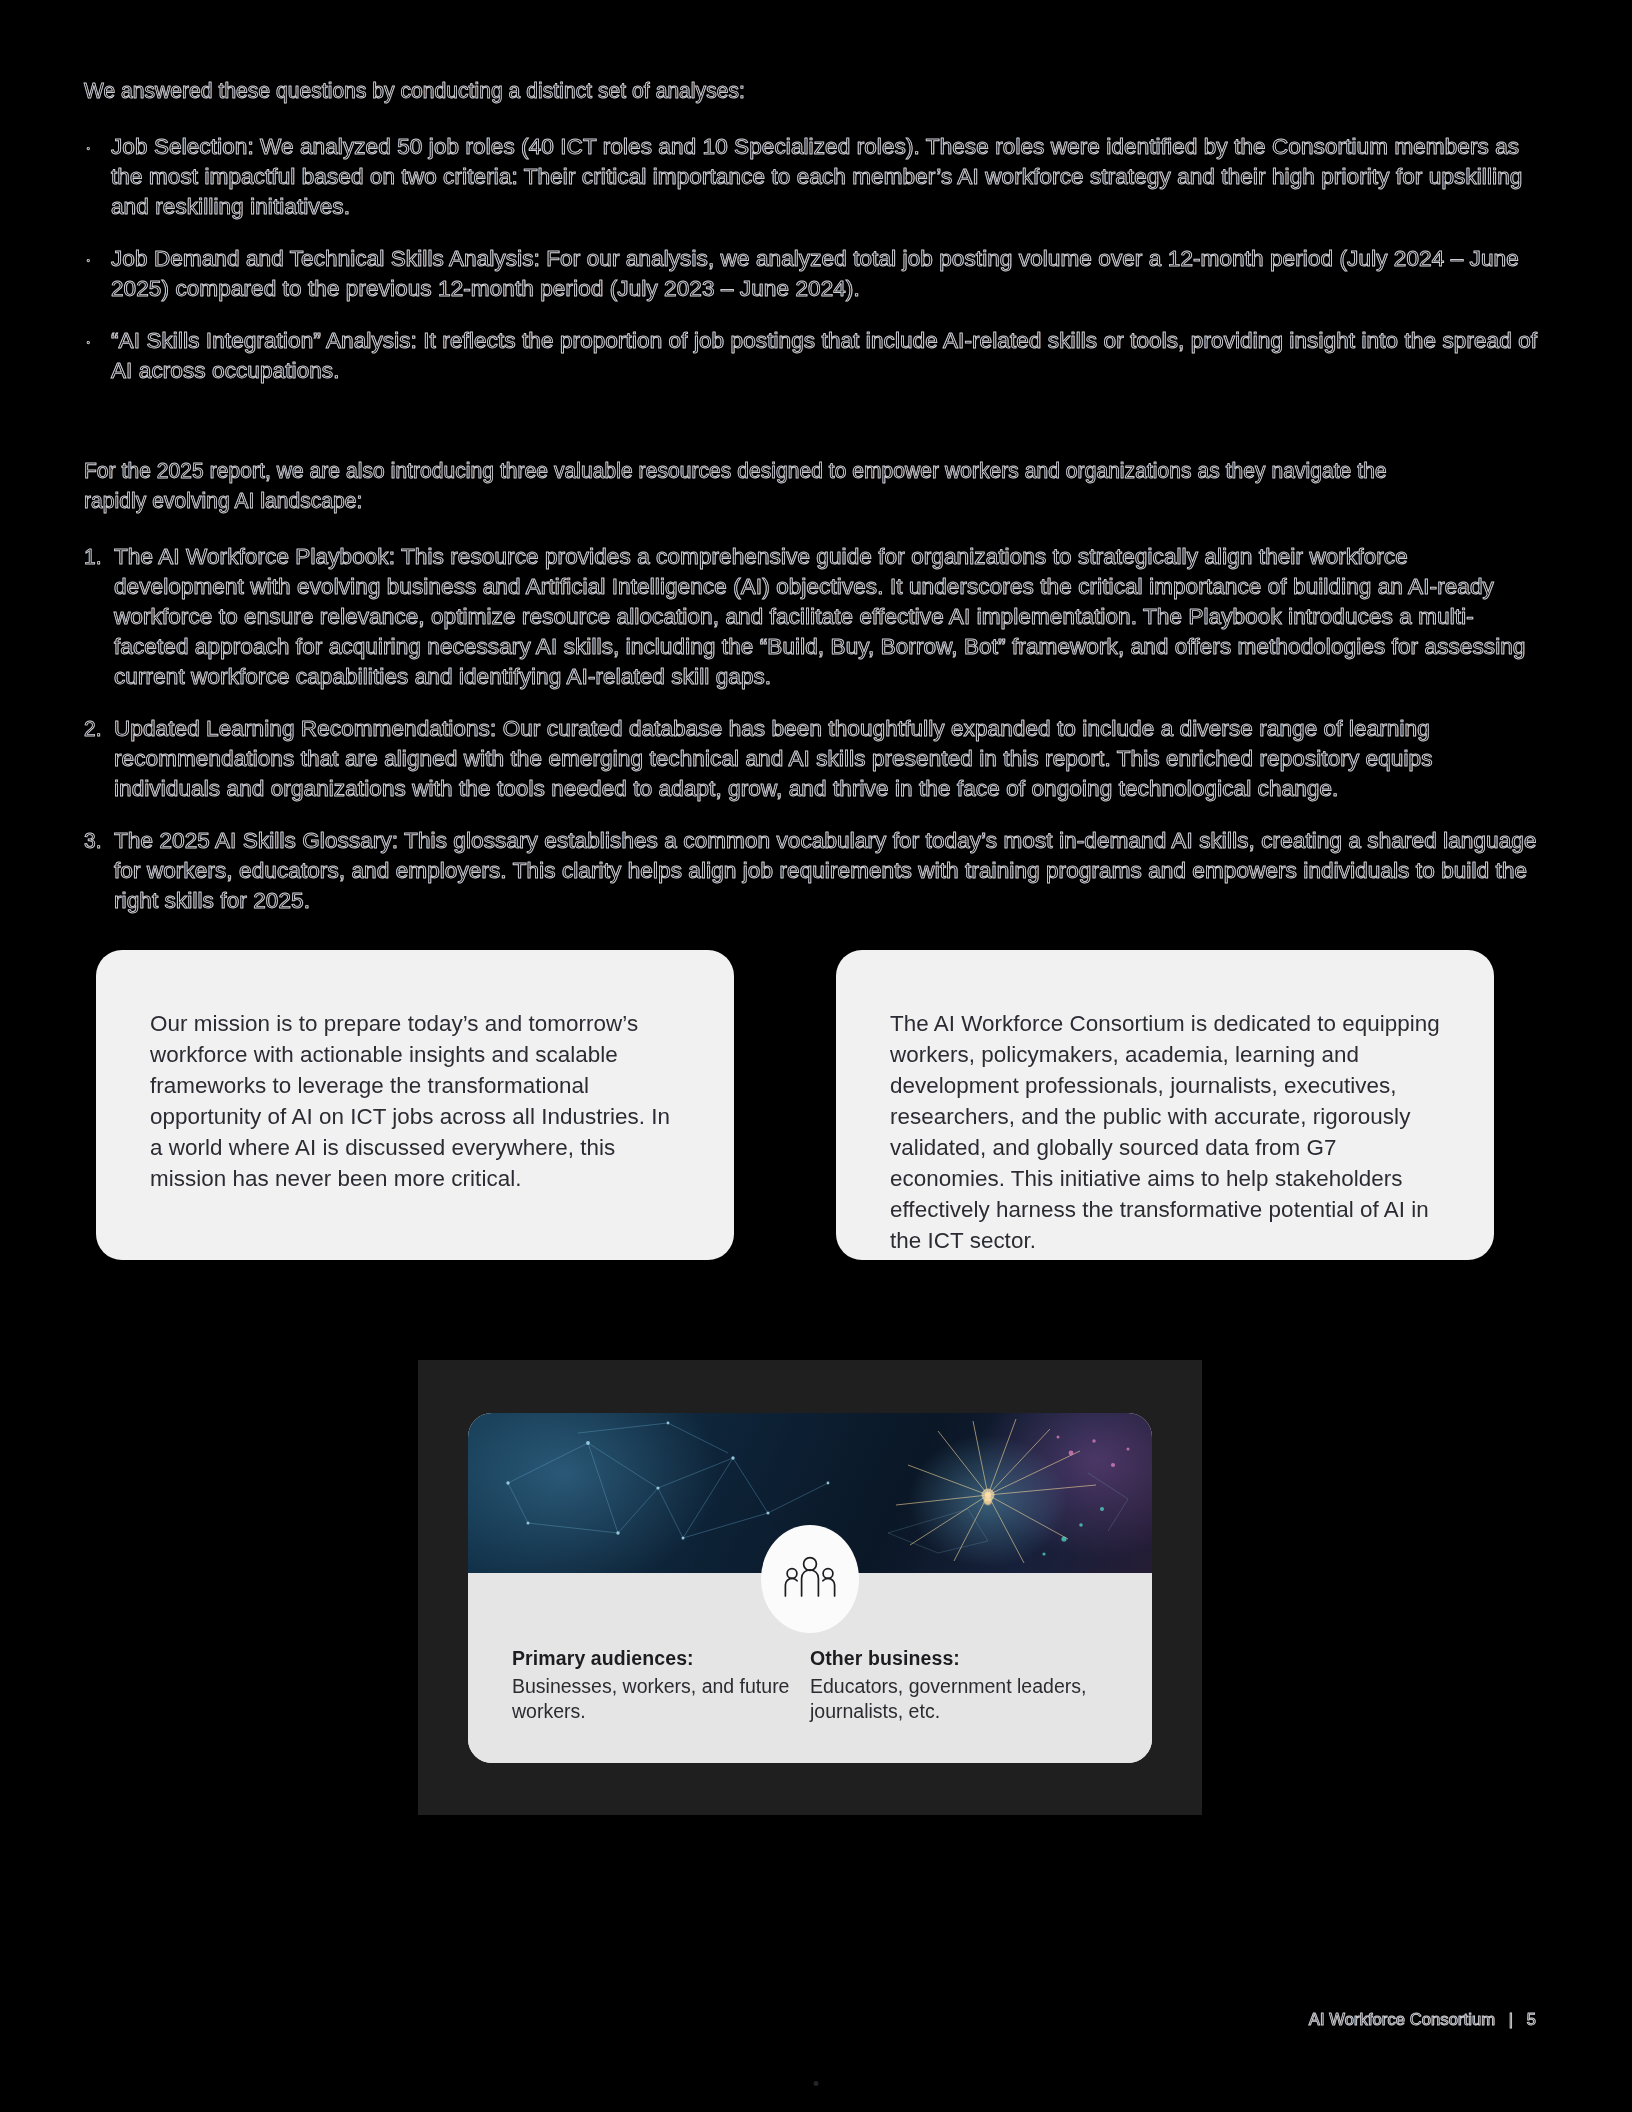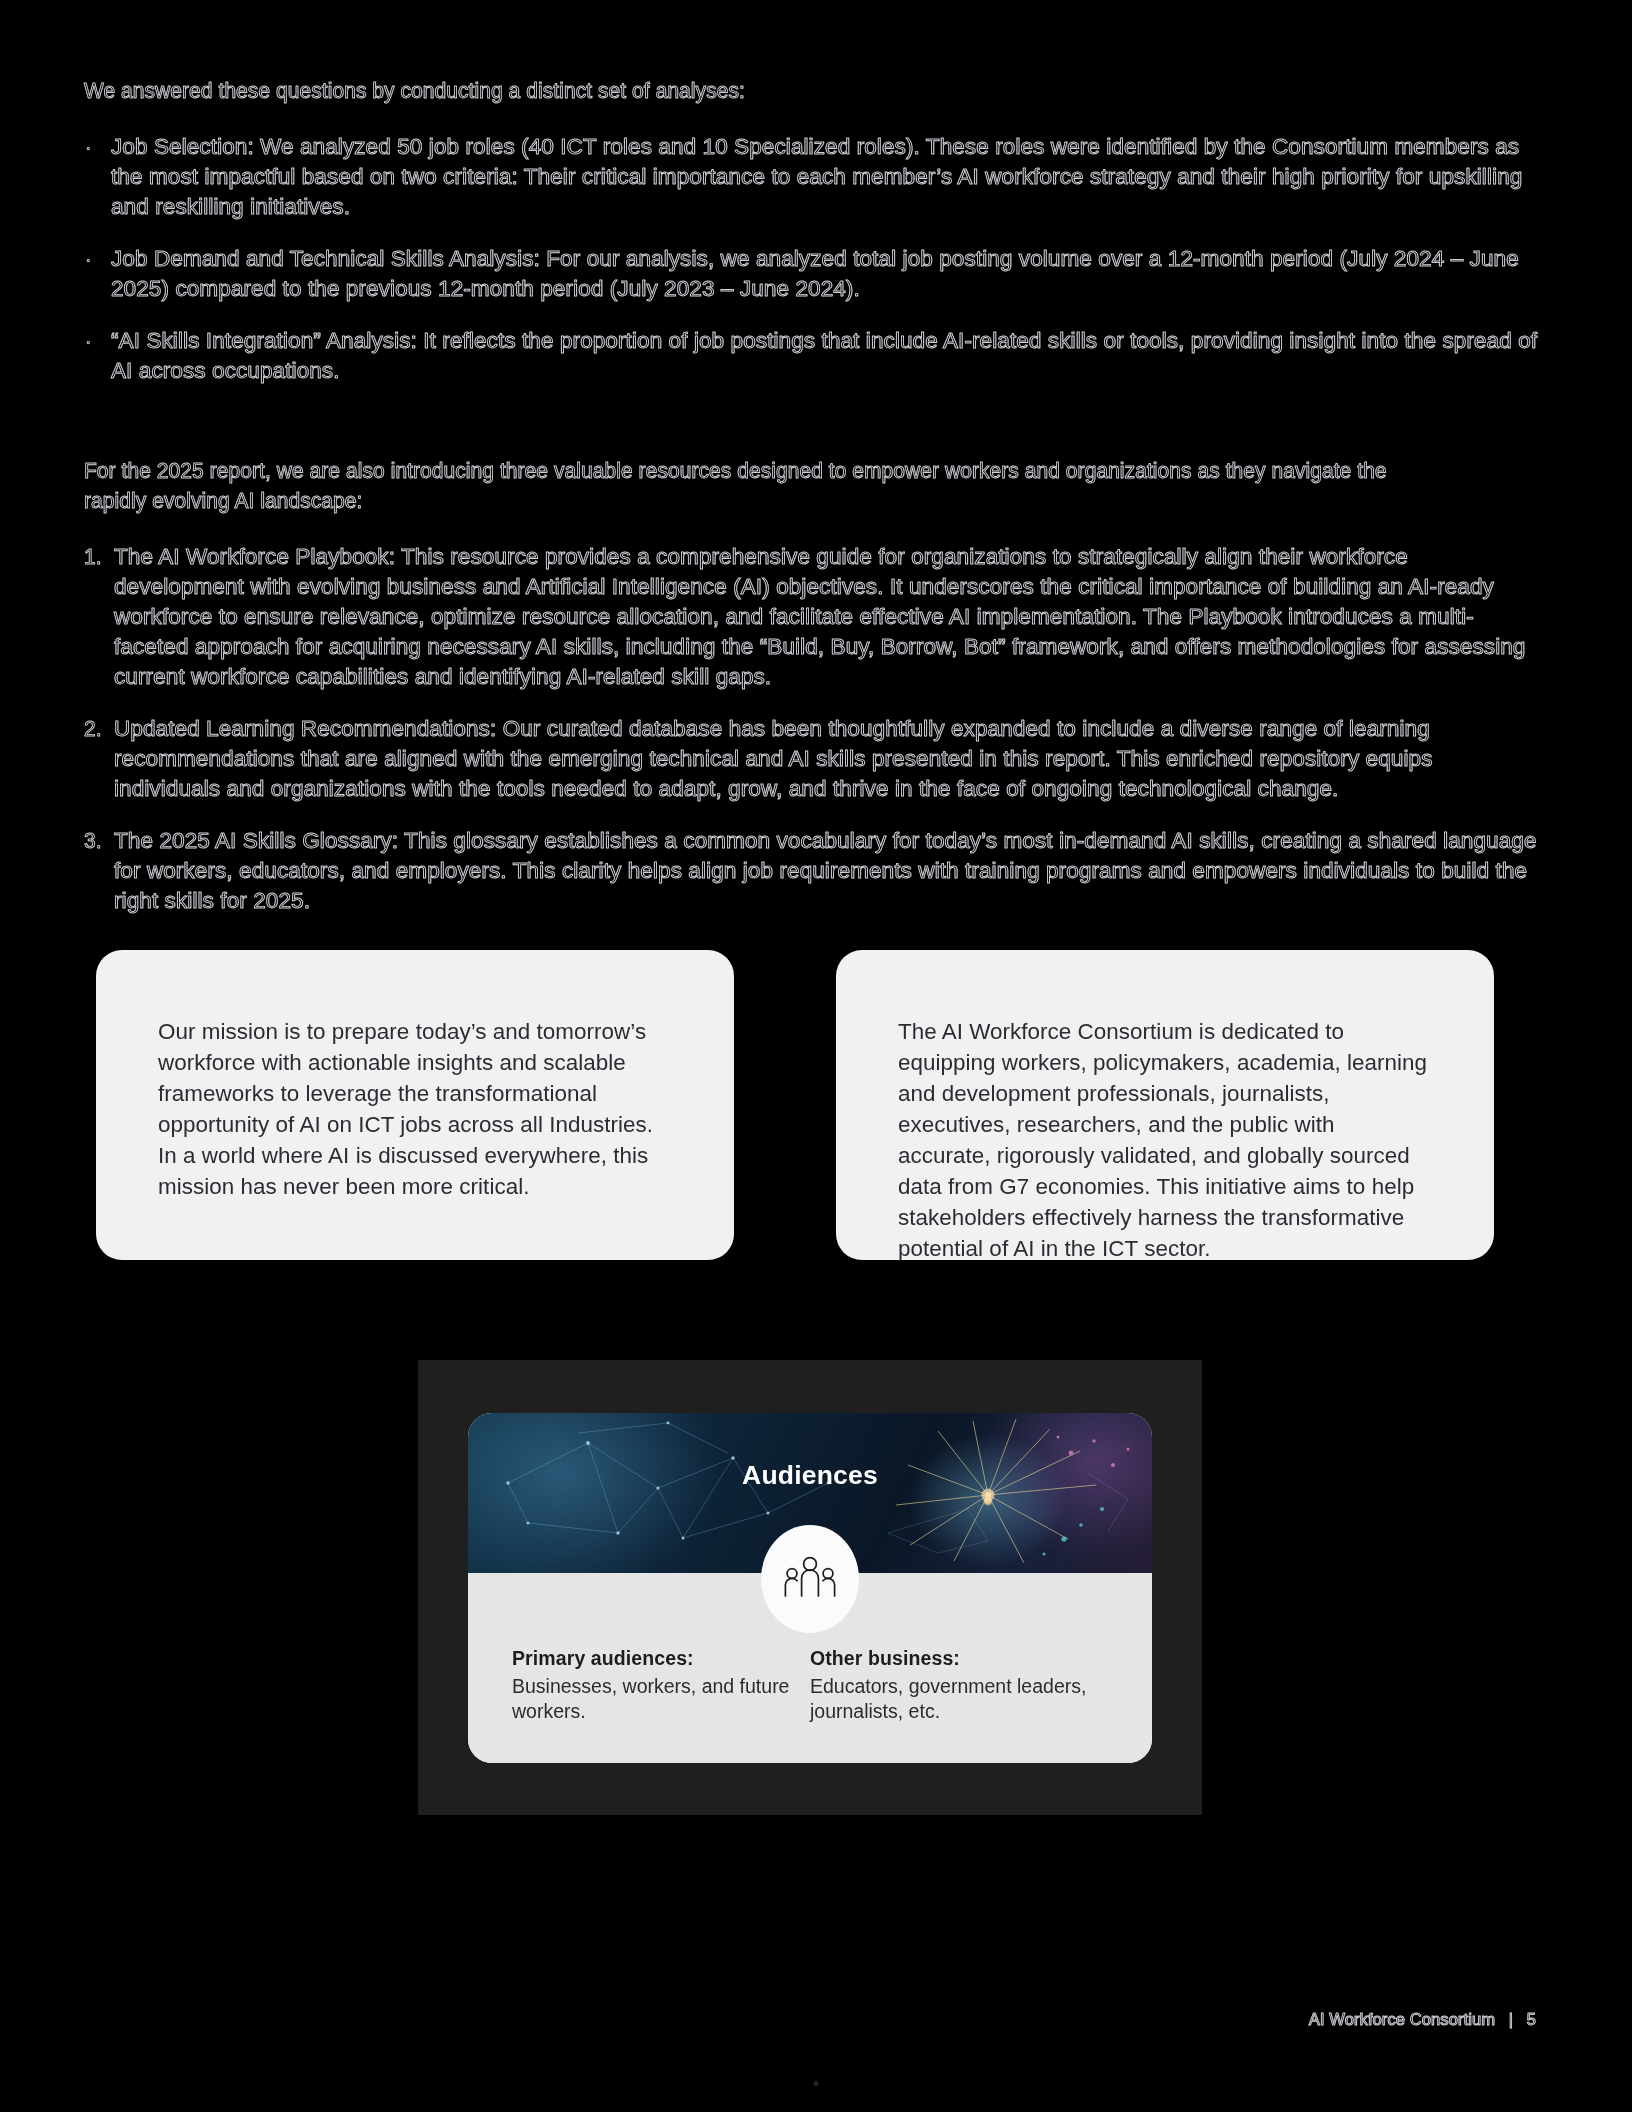--- a/index.html
+++ b/index.html
@@ -59,21 +59,21 @@
   .cards { position:absolute; left:96px; top:950px; width:1455px; height:320px; }
   .qcard {
     position:absolute; top:0;
     background:#f1f1f1;
     border-radius:26px;
     padding:50px 46px 46px 46px;
   }
   .qcard.left  { left:0;    width:638px; height:310px; }
   .qcard.right { left:740px; width:658px; height:310px; }
   .qcard p {
-    margin:16px;
+    margin:8px;
     color:#2b2b33;
     font-size:22.4px;
     line-height:31px;
     letter-spacing:.05px;
   }
 
   
   .tile-frame {
     position:absolute; left:418px; top:1360px;
     width:784px; height:455px;
@@ -246,21 +246,20 @@
               <circle cx="626" cy="28" r="1.7"></circle>
             <circle cx="645" cy="52" r="2.1"></circle>
               <circle cx="660" cy="36" r="1.5"></circle>
             <circle cx="590" cy="24" r="1.5"></circle>
           </g>
           <g stroke="#8fc6e0" stroke-width="0.5" opacity="0.4" fill="none">
             <path d="M420 120 L470 140 L520 128 L500 96 Z"></path>
             <path d="M620 60 L660 86 L640 118"></path>
           </g>
         </svg>
-        <div class="aud-title">Audiences</div>
       </div>
 
       <div class="aud-badge">
         <svg width="58" height="50" viewBox="0 0 58 50">
           <g fill="none" stroke="#1d1d21" stroke-width="1.7" stroke-linecap="round" stroke-linejoin="round">
             <circle cx="29" cy="10" r="6.4"></circle>
             <path d="M20.6 42 V24.2 a8.4 8.4 0 0 1 8.4-8.4 a8.4 8.4 0 0 1 8.4 8.4 V42"></path>
             <circle cx="11" cy="19.5" r="4.9"></circle>
             <path d="M4.4 42 V31 a6.6 6.6 0 0 1 6.6-6.6 a6.6 6.6 0 0 1 5.1 2.4"></path>
             <circle cx="47" cy="19.5" r="4.9"></circle>

